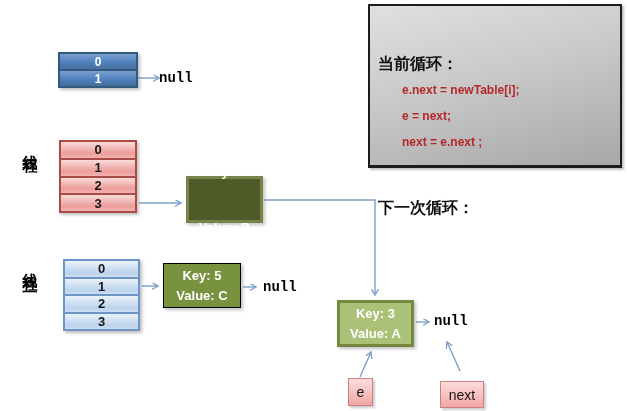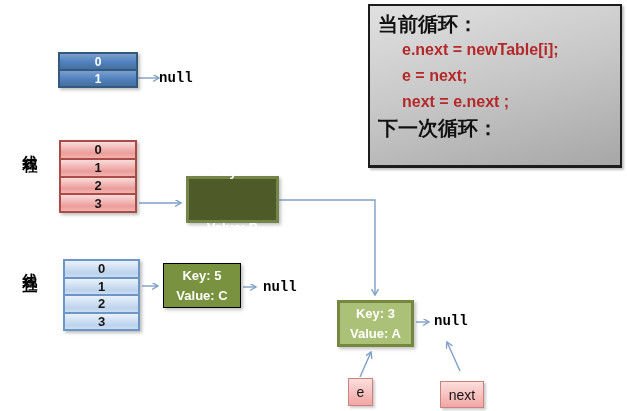--- a/index.html
+++ b/index.html
@@ -46,22 +46,22 @@
   .thread-label { position:absolute; writing-mode:vertical-rl; text-orientation:upright;
                   font-weight:bold; font-size:15px; letter-spacing:5px; color:#000;
                   font-family:"DejaVu Sans", sans-serif; }
 
   
   .code-box { position:absolute; left:368px; top:4px; width:254px; height:164px;
               box-sizing:border-box; border:2px solid #1c1c1c; border-bottom-width:3px;
               background:linear-gradient(165deg, #e0e0e0 0%, #c9c9c9 45%, #a7a7a7 100%);
               padding:5px 0 0 8px; box-shadow:2px 2px 2px rgba(0,0,0,.25); }
   .code-line { font-weight:bold; line-height:26px; white-space:pre; }
-  .code-line.header { color:#111111; font-size:20px; }
-  .code-line.code { color:#b5282a; font-size:16px; padding-left:24px; }
+  .code-line.header { color:#111111; font-size:16px;margin-top:40px; }
+  .code-line.code { color:#b5282a; font-size:12px; padding-left:24px; }
 </style>
 </head>
 <body>
 
 <div class="canvas">
 
   <svg class="arrows" viewBox="0 0 627 411">
     <defs>
       <marker id="ah" markerUnits="userSpaceOnUse" markerWidth="9" markerHeight="9" refX="6" refY="3.5" orient="auto">
         <path d="M0,0 L6,3.5 L0,7" fill="none" stroke="#7d9fc7" stroke-width="1.4"></path>
@@ -92,21 +92,21 @@
   </div>
 
   <div class="thread-label" style="left:20px; top:143px;">线程一</div>
   <div class="tbl tbl-pink" style="left:59px; top:140px; width:78px; height:73px;">
     <div class="row">0</div>
     <div class="row">1</div>
     <div class="row">2</div>
     <div class="row">3</div>
   </div>
 
-  <div class="node node-key7" style="left:186px; top:176px; width:93px; height:47px;gap:36px;">
+  <div class="node node-key7" style="left:186px; top:176px; width:77px; height:47px;gap:36px;">
     <span>Key: 7</span>
     <span>Value: B</span>
   </div>
 
   <div class="thread-label" style="left:20px; top:261px;">线程二</div>
   <div class="tbl tbl-blue-light" style="left:63px; top:259px; width:77px; height:72px;">
     <div class="row">0</div>
     <div class="row">1</div>
     <div class="row">2</div>
     <div class="row">3</div>

